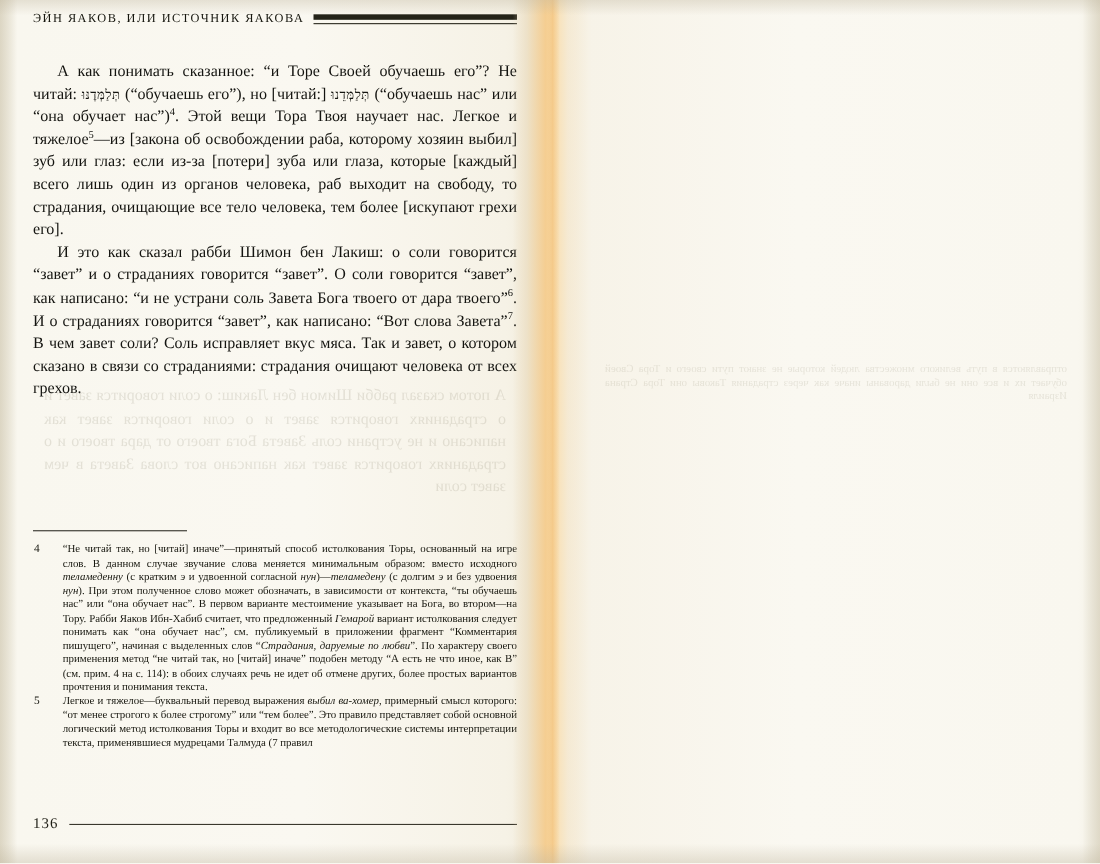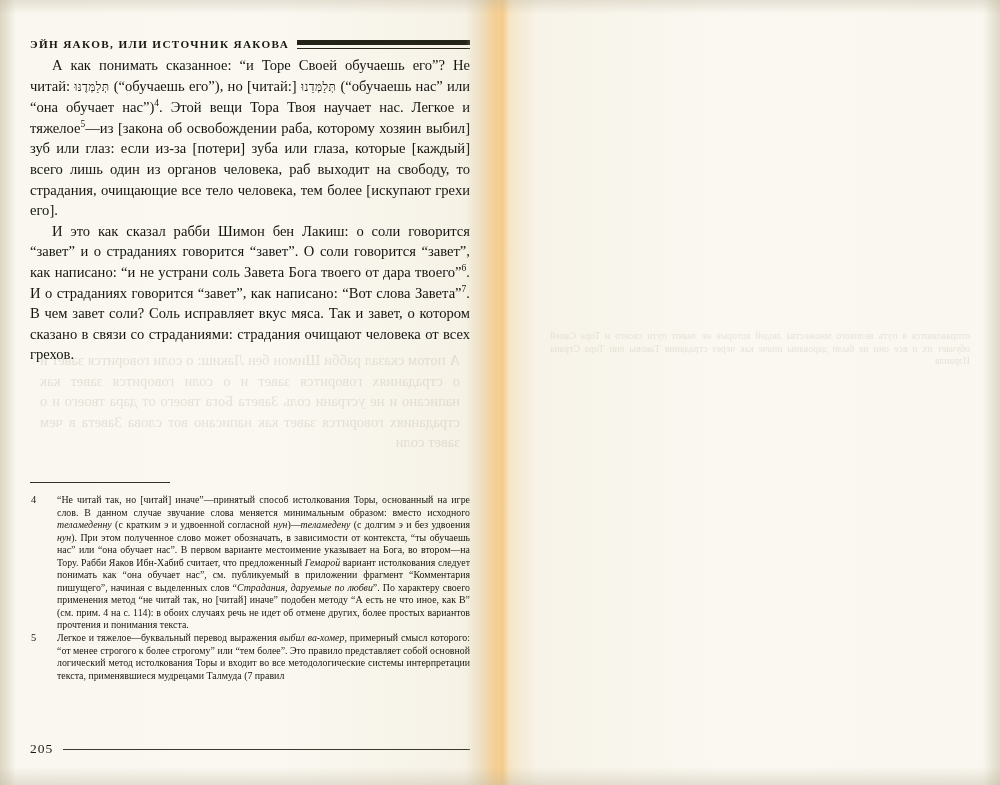--- a/index.html
+++ b/index.html
@@ -53,24 +53,24 @@
   
   .page{position:absolute;top:0;height:785px;}
   .page.left{left:0;width:500px;}
   .page.right{left:500px;width:500px;}
 
   .col{position:absolute;}
   .col.left{left:30px;width:440px;}
 
   
   .runhead{
-    position:absolute;top:33px;height:22px;
+    position:absolute;top:6px;height:22px;
     display:flex;align-items:center;gap:8px;
     font-size:11.2px;letter-spacing:1.35px;
-    font-weight:700;color:#17170f;
+    font-weight:400;color:#17170f;
     white-space:nowrap;
     text-align:right;
   }
   .runhead.left{left:30px;width:440px;}
   .rule-bar{
     flex:1 1 auto;height:10px;position:relative;min-width:30px;
   }
   .rule-bar:before{
     content:"";position:absolute;left:0;right:0;top:1px;height:5px;
     background:#242318;
@@ -158,21 +158,21 @@
         <span class="num">4</span>
         <span class="txt">“Не читай так, но [читай] иначе”—принятый способ истолкования Торы, основанный на игре слов. В данном случае звучание слова меняется минимальным образом: вместо исходного <i>теламеденну</i> (с кратким <i>э</i> и удвоенной согласной <i>нун</i>)—<i>теламедену</i> (с долгим <i>э</i> и без удвоения <i>нун</i>). При этом полученное слово может обозначать, в зависимости от контекста, “ты обучаешь нас” или “она обучает нас”. В первом варианте местоимение указывает на Бога, во втором—на Тору. Рабби Яаков Ибн-Хабиб считает, что предложенный <i>Гемарой</i> вариант истолкования следует понимать как “она обучает нас”, см. публикуемый в приложении фрагмент “Комментария пишущего”, начиная с выделенных слов “<i>Страдания, даруемые по любви</i>”. По характеру своего применения метод “не читай так, но [читай] иначе” подобен методу “А есть не что иное, как В” (см. прим. 4 на с. 114): в обоих случаях речь не идет об отмене других, более простых вариантов прочтения и понимания текста.</span>
       </div>
       <div class="fn">
         <span class="num">5</span>
         <span class="txt">Легкое и тяжелое—буквальный перевод выражения <i>выбил ва-хомер</i>, примерный смысл которого: “от менее строгого к более строгому” или “тем более”. Это правило представляет собой основной логический метод истолкования Торы и входит во все методологические системы интерпретации текста, применявшиеся мудрецами Талмуда (7 правил</span>
       </div>
     </div>
 
     <div class="folio left">
-      <span>205</span>
+      <span>136</span>
       <span class="line"></span>
     </div>
   </div>
 
   <div class="page right">
 
     
 
     
 

